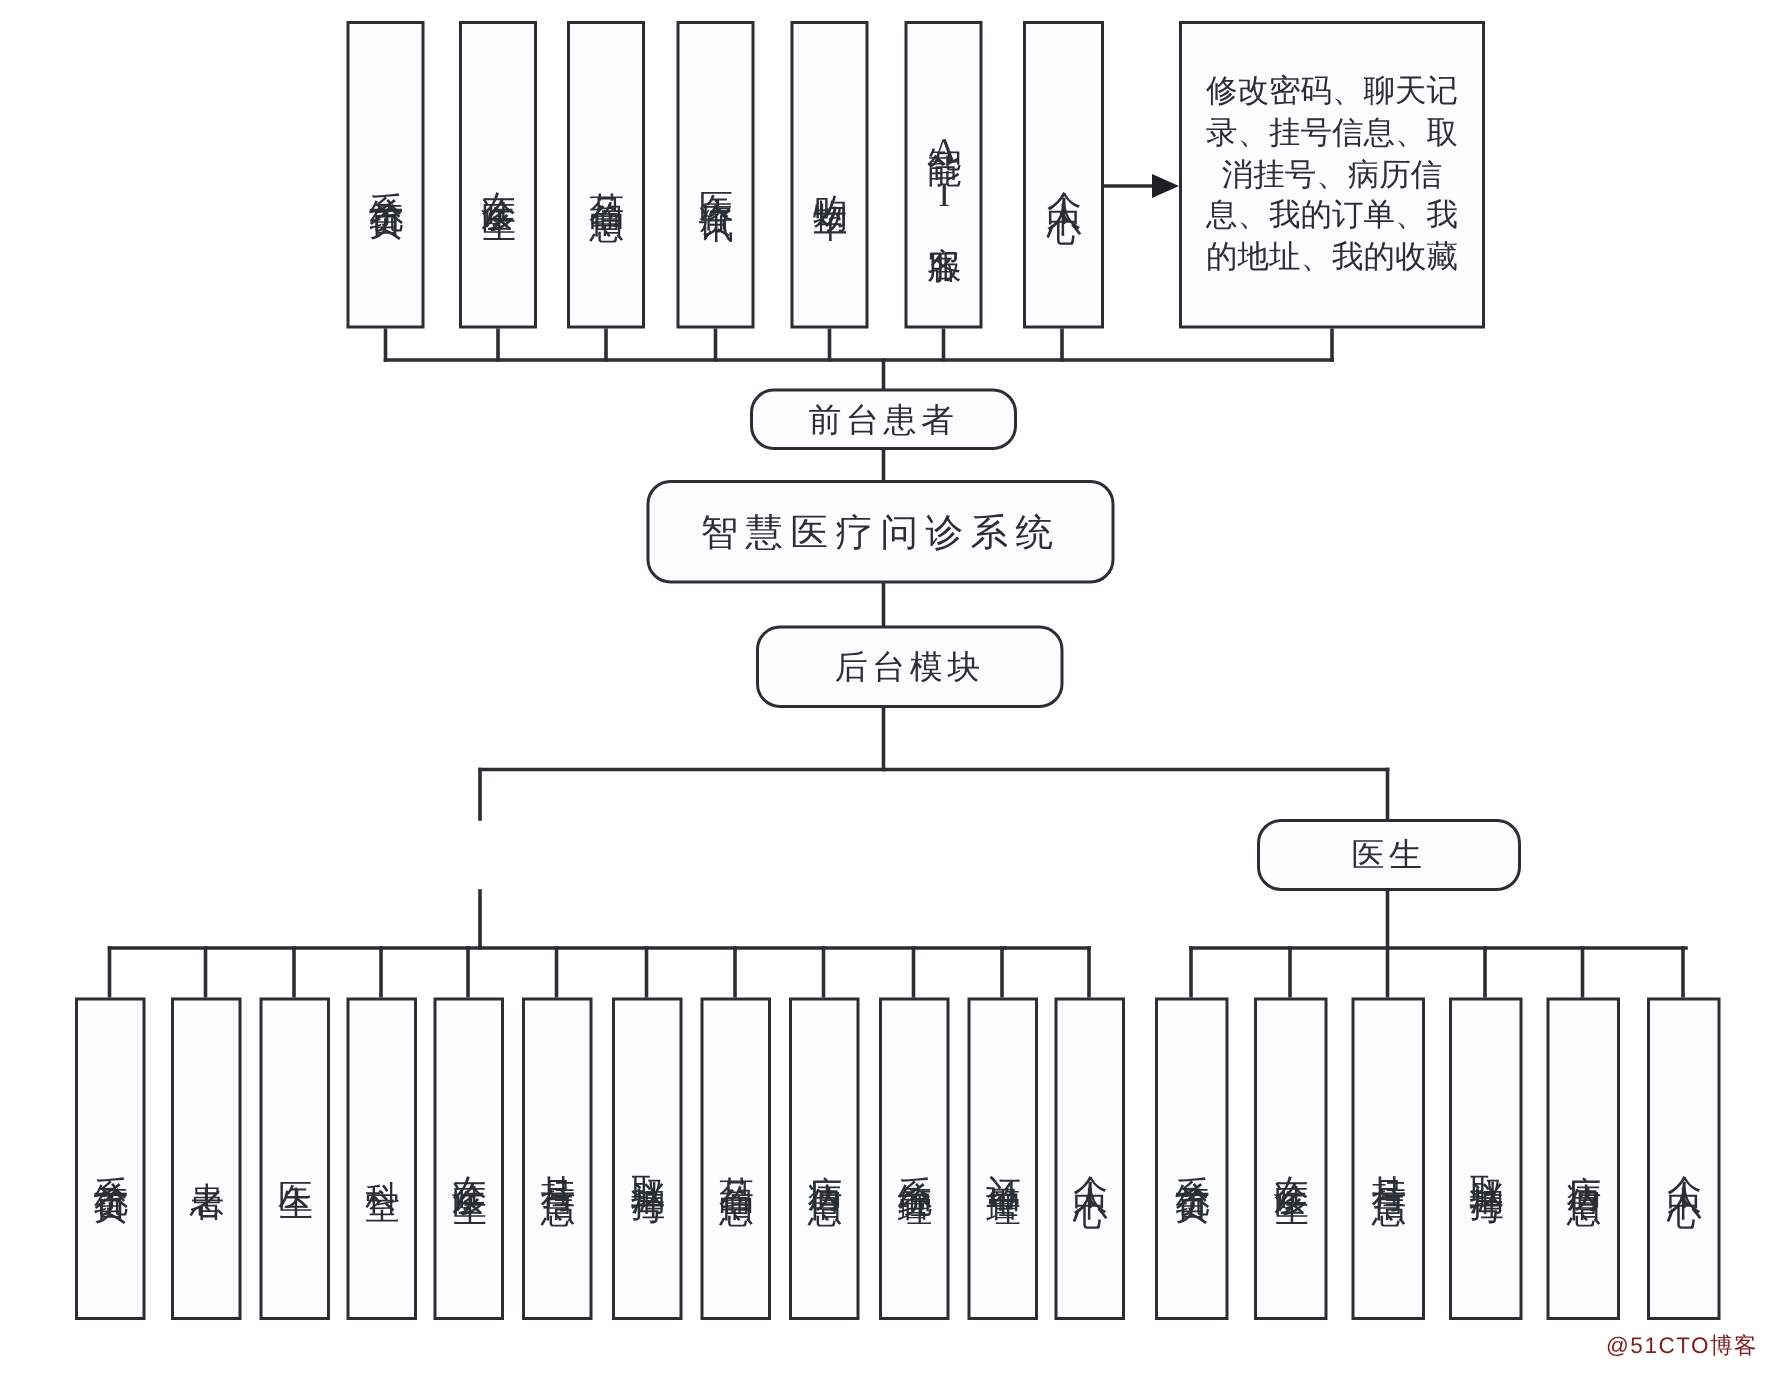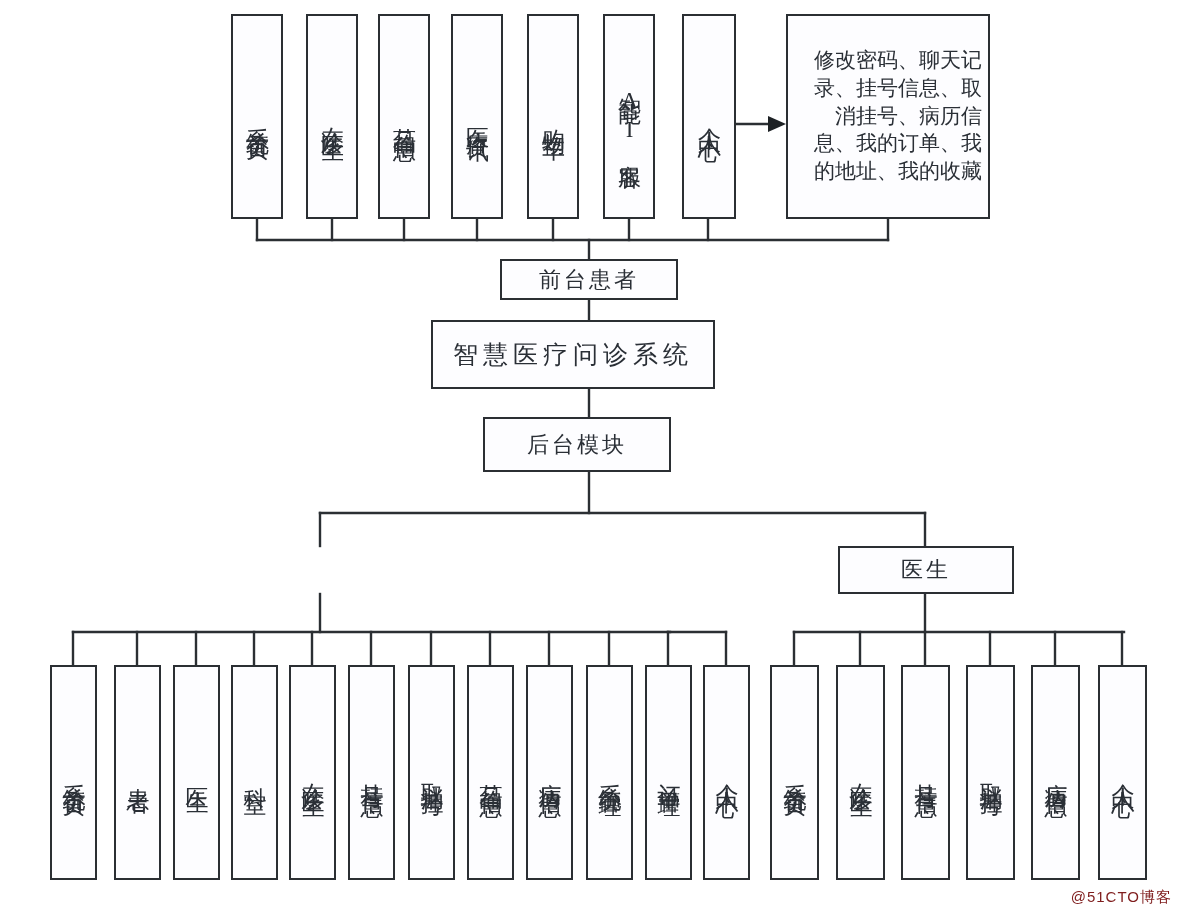--- a/index.html
+++ b/index.html
@@ -40,28 +40,29 @@
   .node.vert {
     writing-mode: vertical-rl;
     text-orientation: upright;
     letter-spacing: 4px;
     line-height: 1.05;
     font-size: 23px;
   }
   .node.horiz {
     font-size: 22px;
     letter-spacing: 3px;
+    border-radius: 16px;
   }
   .node.detail {
     writing-mode: horizontal-tb;
     font-size: 21px;
     line-height: 1.32;
     letter-spacing: 0px;
     padding: 4px 6px;
-    text-align: right;
+    text-align: center;
   }
   .node.bigtitle {
     font-size: 25px;
     letter-spacing: 5px;
     font-weight: 500;
   }
   .watermark {
     position: absolute;
     right: 12px;
     bottom: 8px;
@@ -143,23 +144,23 @@
   <div class="node vert" style="left:527px; top:14px; width:52px; height:205px;">购物车</div>
 
   <div class="node vert" style="left:603px; top:14px; width:52px; height:205px;">智能AI客服</div>
 
   <div class="node vert" style="left:682px; top:14px; width:54px; height:205px;">个人中心</div>
 
   <div class="node detail" style="left:786px; top:14px; width:204px; height:205px;">修改密码、聊天记录、挂号信息、取消挂号、病历信息、我的订单、我的地址、我的收藏</div>
 
   <div class="node horiz" style="left:500px; top:259px; width:178px; height:41px;">前台患者</div>
 
-  <div class="node horiz bigtitle" style="left:431px; top:320px; width:284px; height:69px;">智慧医疗问诊系统</div>
+  <div class="node horiz bigtitle" style="left:431px; top:320px; width:312px; height:69px;">智慧医疗问诊系统</div>
 
-  <div class="node horiz" style="left:483px; top:417px; width:188px; height:55px;">后台模块</div>
+  <div class="node horiz" style="left:504px; top:417px; width:205px; height:55px;">后台模块</div>
 
 
   <div class="node horiz" style="left:838px; top:546px; width:176px; height:48px;">医生</div>
 
   <div class="node vert" style="left:50px; top:665px; width:47px; height:215px;">系统首页</div>
   <div class="node vert" style="left:114px; top:665px; width:47px; height:215px;">患者</div>
   <div class="node vert" style="left:173px; top:665px; width:47px; height:215px;">医生</div>
   <div class="node vert" style="left:231px; top:665px; width:47px; height:215px;">科室</div>
   <div class="node vert" style="left:289px; top:665px; width:47px; height:215px;">在诊医生</div>
   <div class="node vert" style="left:348px; top:665px; width:47px; height:215px;">挂号信息</div>

